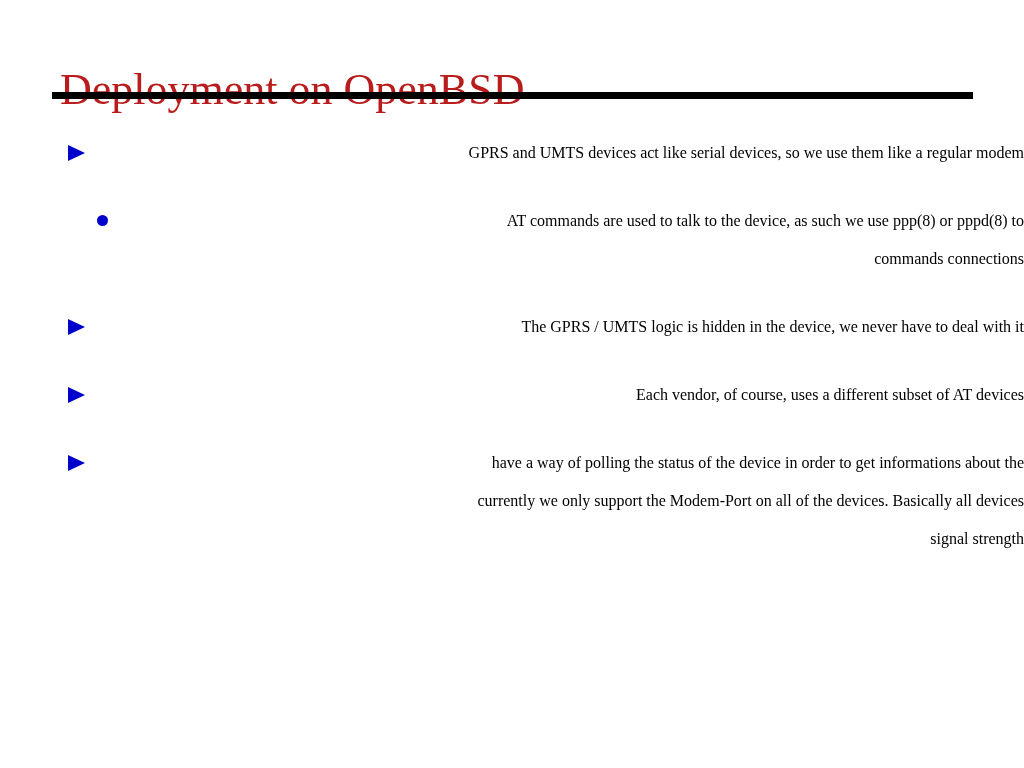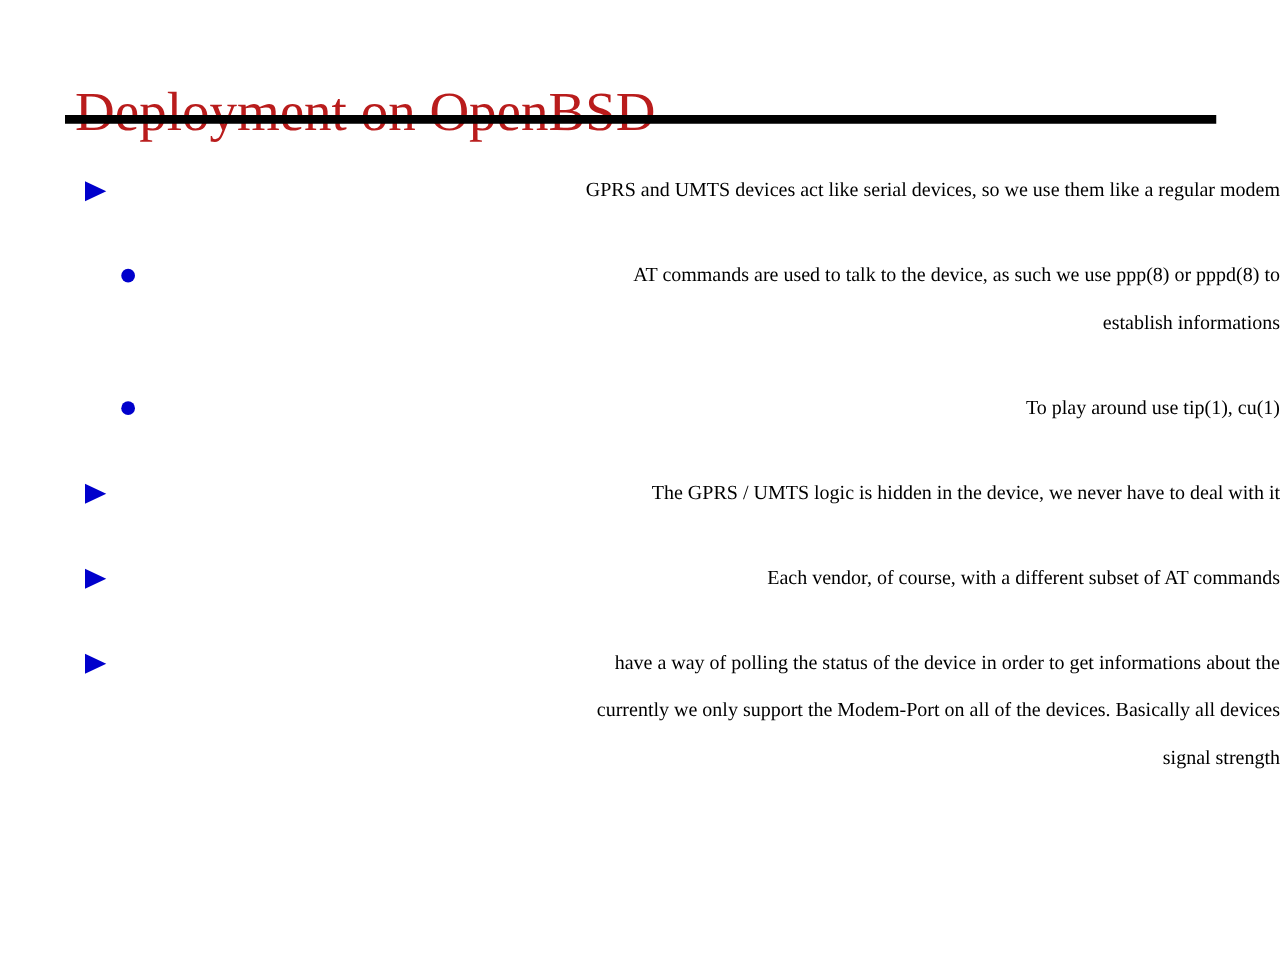--- a/index.html
+++ b/index.html
@@ -80,36 +80,32 @@
 <div class="content">
 
   <div class="item level1">
     <span class="marker-triangle"></span>
     <div class="line">GPRS and UMTS devices act like serial devices, so we use them like a regular modem</div>
   </div>
 
   <div class="item level2">
     <span class="marker-dot"></span>
     <div class="line">AT commands are used to talk to the device, as such we use ppp(8) or pppd(8) to</div>
-    <div class="line">establish informations</div>
+    <div class="line">commands connections</div>
   </div>
 
-  <div class="item level2">
-    <span class="marker-dot"></span>
-    <div class="line">To play around use tip(1), cu(1)</div>
-  </div>
 
   <div class="item level1">
     <span class="marker-triangle"></span>
     <div class="line">The GPRS / UMTS logic is hidden in the device, we never have to deal with it</div>
   </div>
 
   <div class="item level1">
     <span class="marker-triangle"></span>
-    <div class="line">Each vendor, of course, with a different subset of AT commands</div>
+    <div class="line">Each vendor, of course, uses a different subset of AT devices</div>
   </div>
 
   <div class="item level1">
     <span class="marker-triangle"></span>
     <div class="line">have a way of polling the status of the device in order to get informations about the</div>
     <div class="line">currently we only support the Modem-Port on all of the devices. Basically all devices</div>
     <div class="line">signal strength</div>
   </div>
 
 </div>

